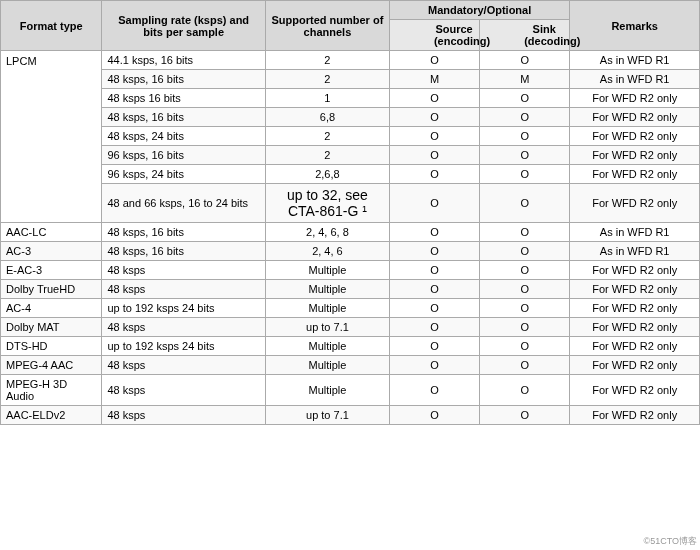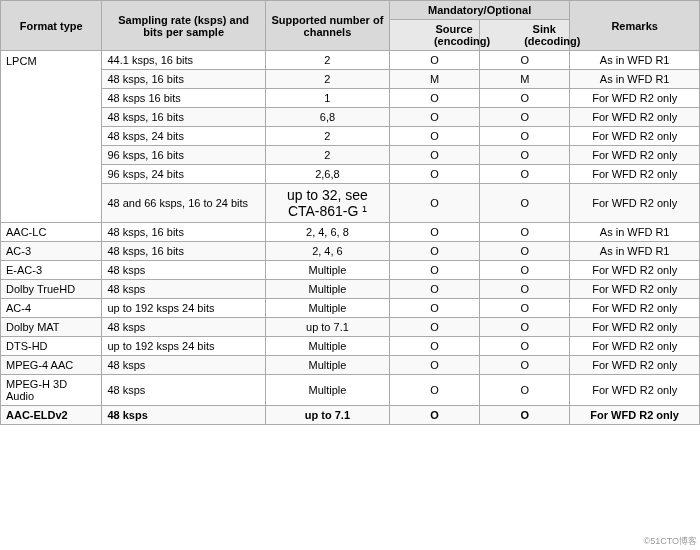--- a/index.html
+++ b/index.html
@@ -203,21 +203,21 @@
           <td>For WFD R2 only</td>
         </tr>
         <tr style="background-color: rgb(255, 255, 255);">
           <td class="left-align">MPEG-H 3D Audio</td>
           <td class="left-align">48 ksps</td>
           <td>Multiple</td>
           <td>O</td>
           <td>O</td>
           <td>For WFD R2 only</td>
         </tr>
-        <tr style="background-color: #bef264; font-weight: bold;">
+        <tr style="background-color: #bef264;">
           <td class="left-align">AAC-ELDv2</td>
           <td class="left-align">48 ksps</td>
           <td>up to 7.1</td>
           <td>O</td>
           <td>O</td>
           <td>For WFD R2 only</td>
         </tr>
       </tbody>
   </table>
 </div>

